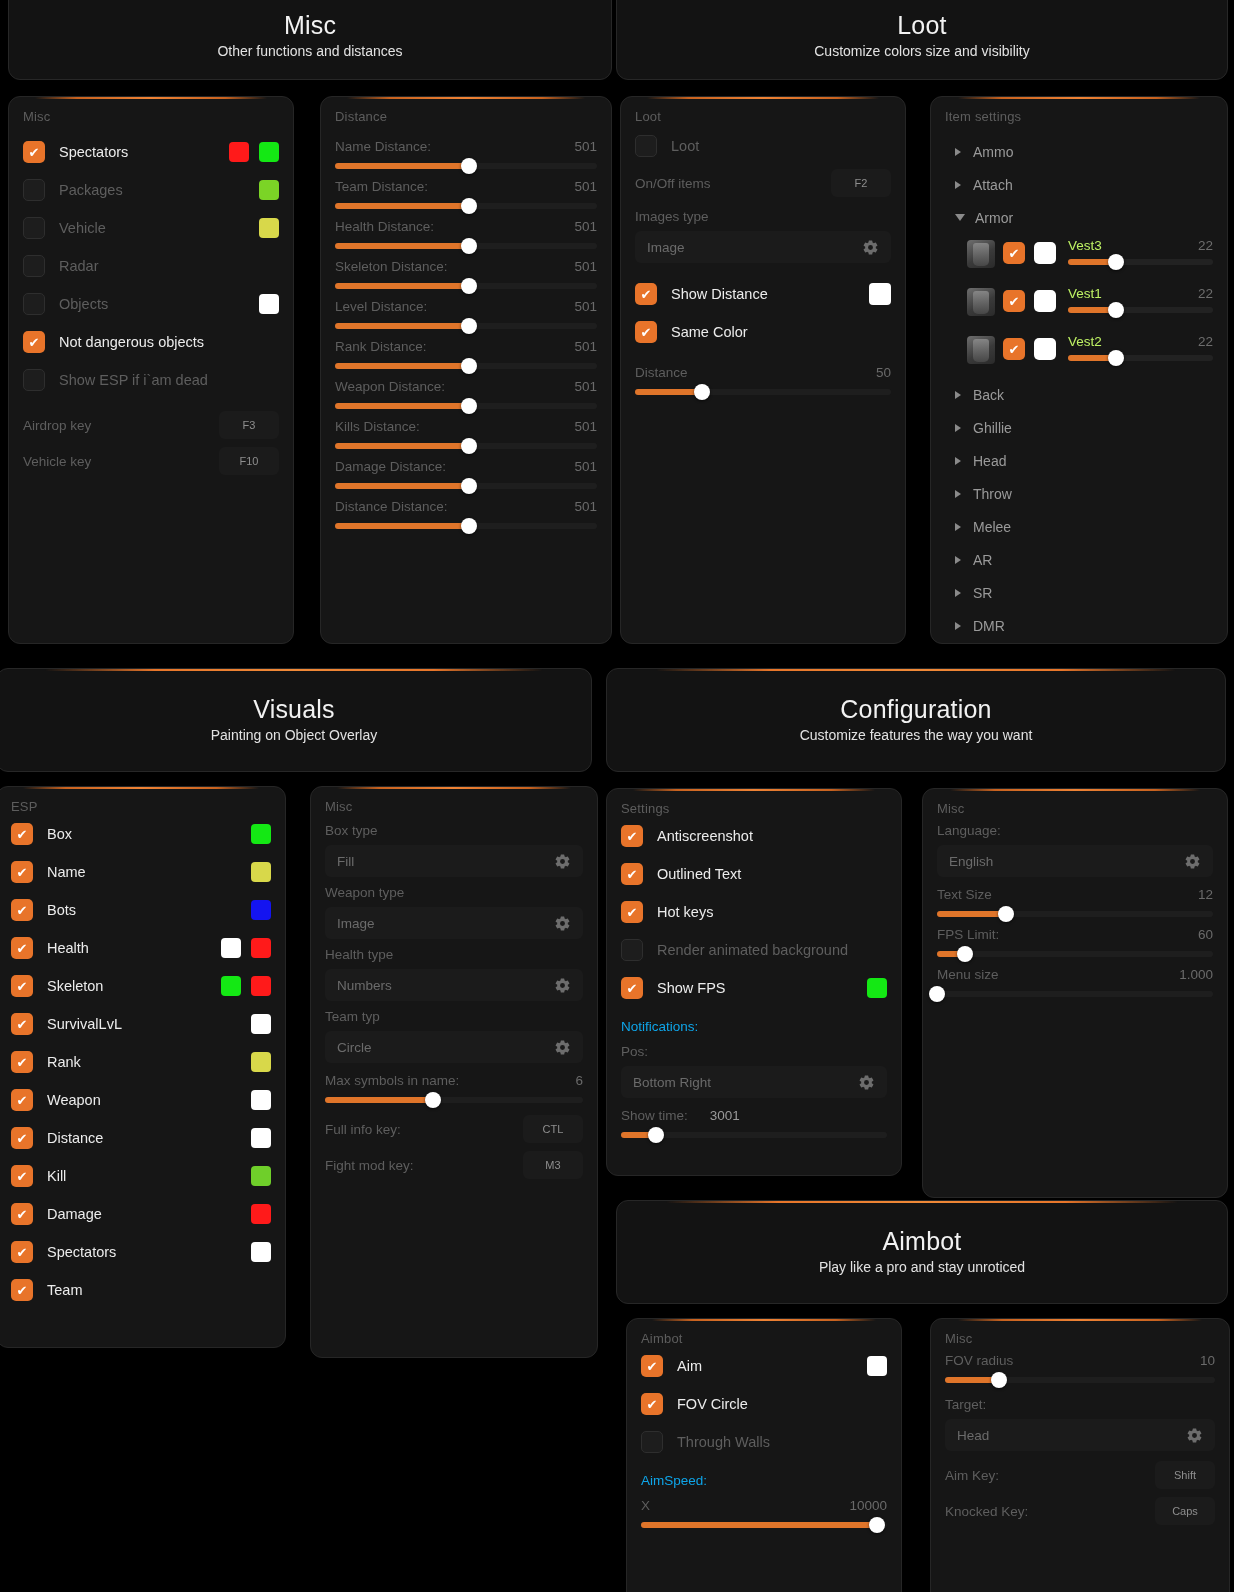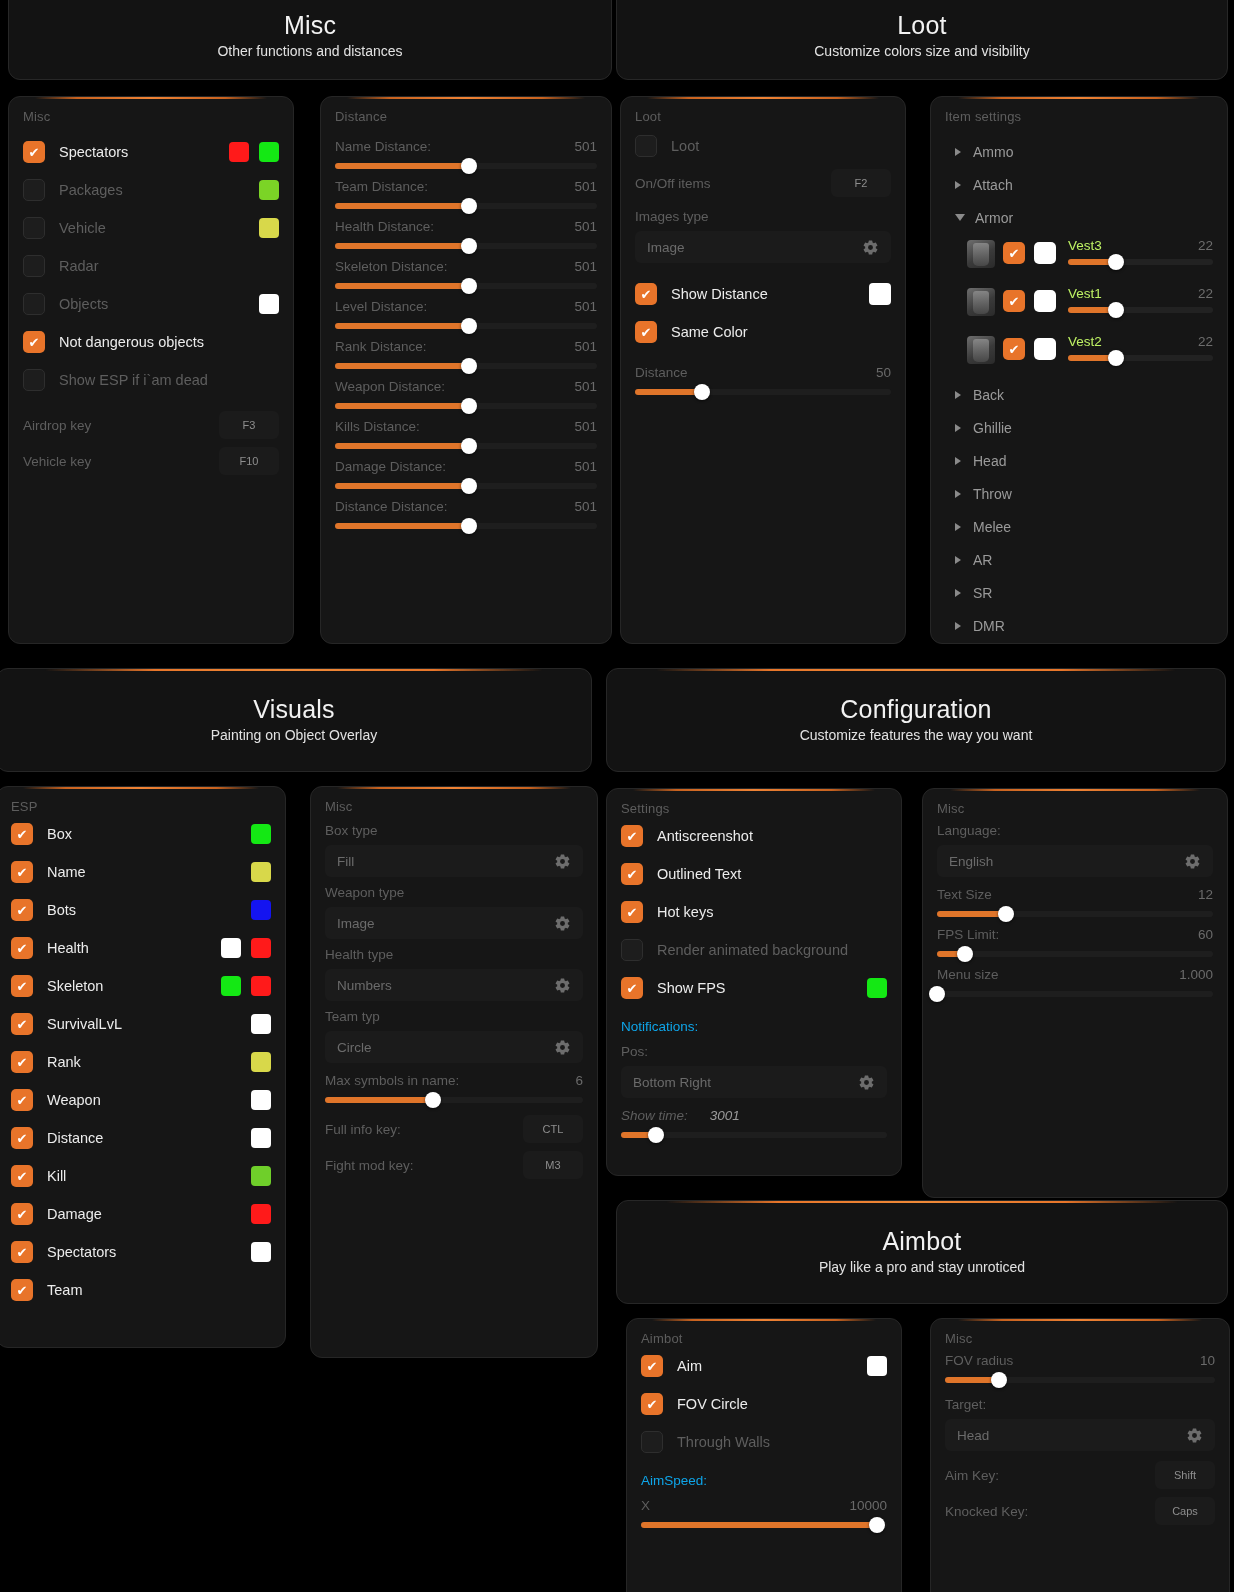--- a/index.html
+++ b/index.html
@@ -108,21 +108,21 @@
   .item-cb{ width:22px;height:22px;border-radius:5px;background:#e8742a;display:flex;align-items:center;justify-content:center;color:#fff;font-size:13px;margin-top:4px;flex:0 0 auto;}
   .item-cb::after{ content:"\2714"; }
   .item-sw{ width:22px;height:22px;border-radius:5px;background:#fff;margin-left:9px;margin-top:4px;flex:0 0 auto;}
   .item-right{ flex:1; margin-left:12px; }
   .item-top{ display:flex; justify-content:space-between; align-items:baseline; }
   .item-name{ font-size:13.5px; color:#bef264; }
   .item-val{ font-size:13.5px; color:#6d6d6d; }
   .item-track{ position:relative; height:6px; background:#222; border-radius:3px; margin-top:6px; }
 
   .notif-lbl{ padding:0 14px; font-size:13.5px; color:#0ea5e9; margin-top:12px; }
-  .showtime{ display:flex; align-items:baseline; padding:0 14px; margin-top:10px; gap:22px;font-style:italic;}
+  .showtime{ display:flex; align-items:baseline; padding:0 14px; margin-top:10px; gap:22px;}
   .showtime .n{ font-size:13.5px;color:#5e5e5e;}
   .showtime .v{ font-size:13.5px;color:#9a9a9a;}
 </style>
 </head>
 <body>
 
 <div class="sect-head" style="left:8px; top:-12px; width:604px; height:92px;">
   <div style="padding-top:22px;">
     <div class="sect-title">Misc</div>
     <div class="sect-sub">Other functions and distances</div>

